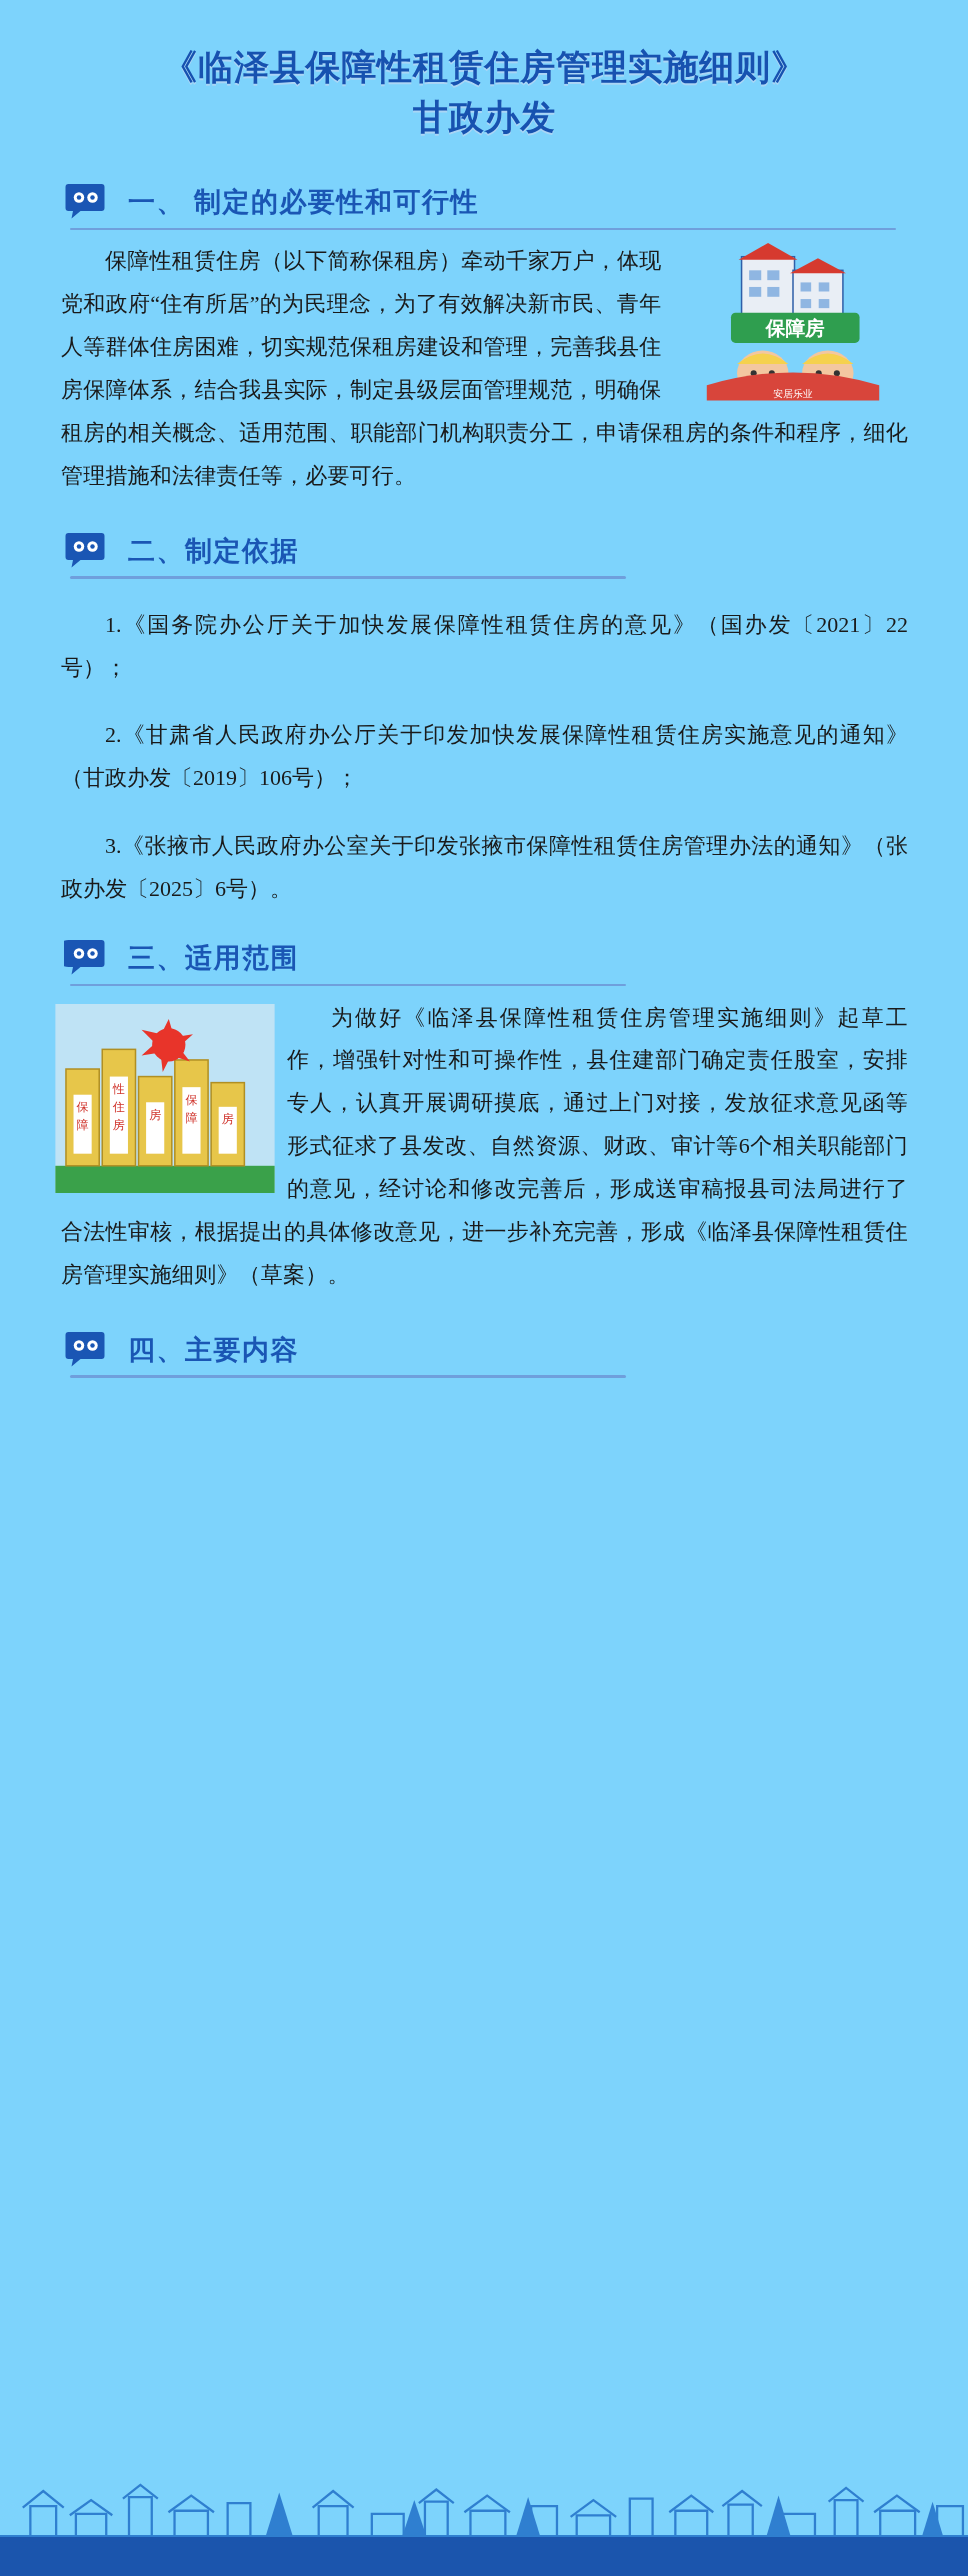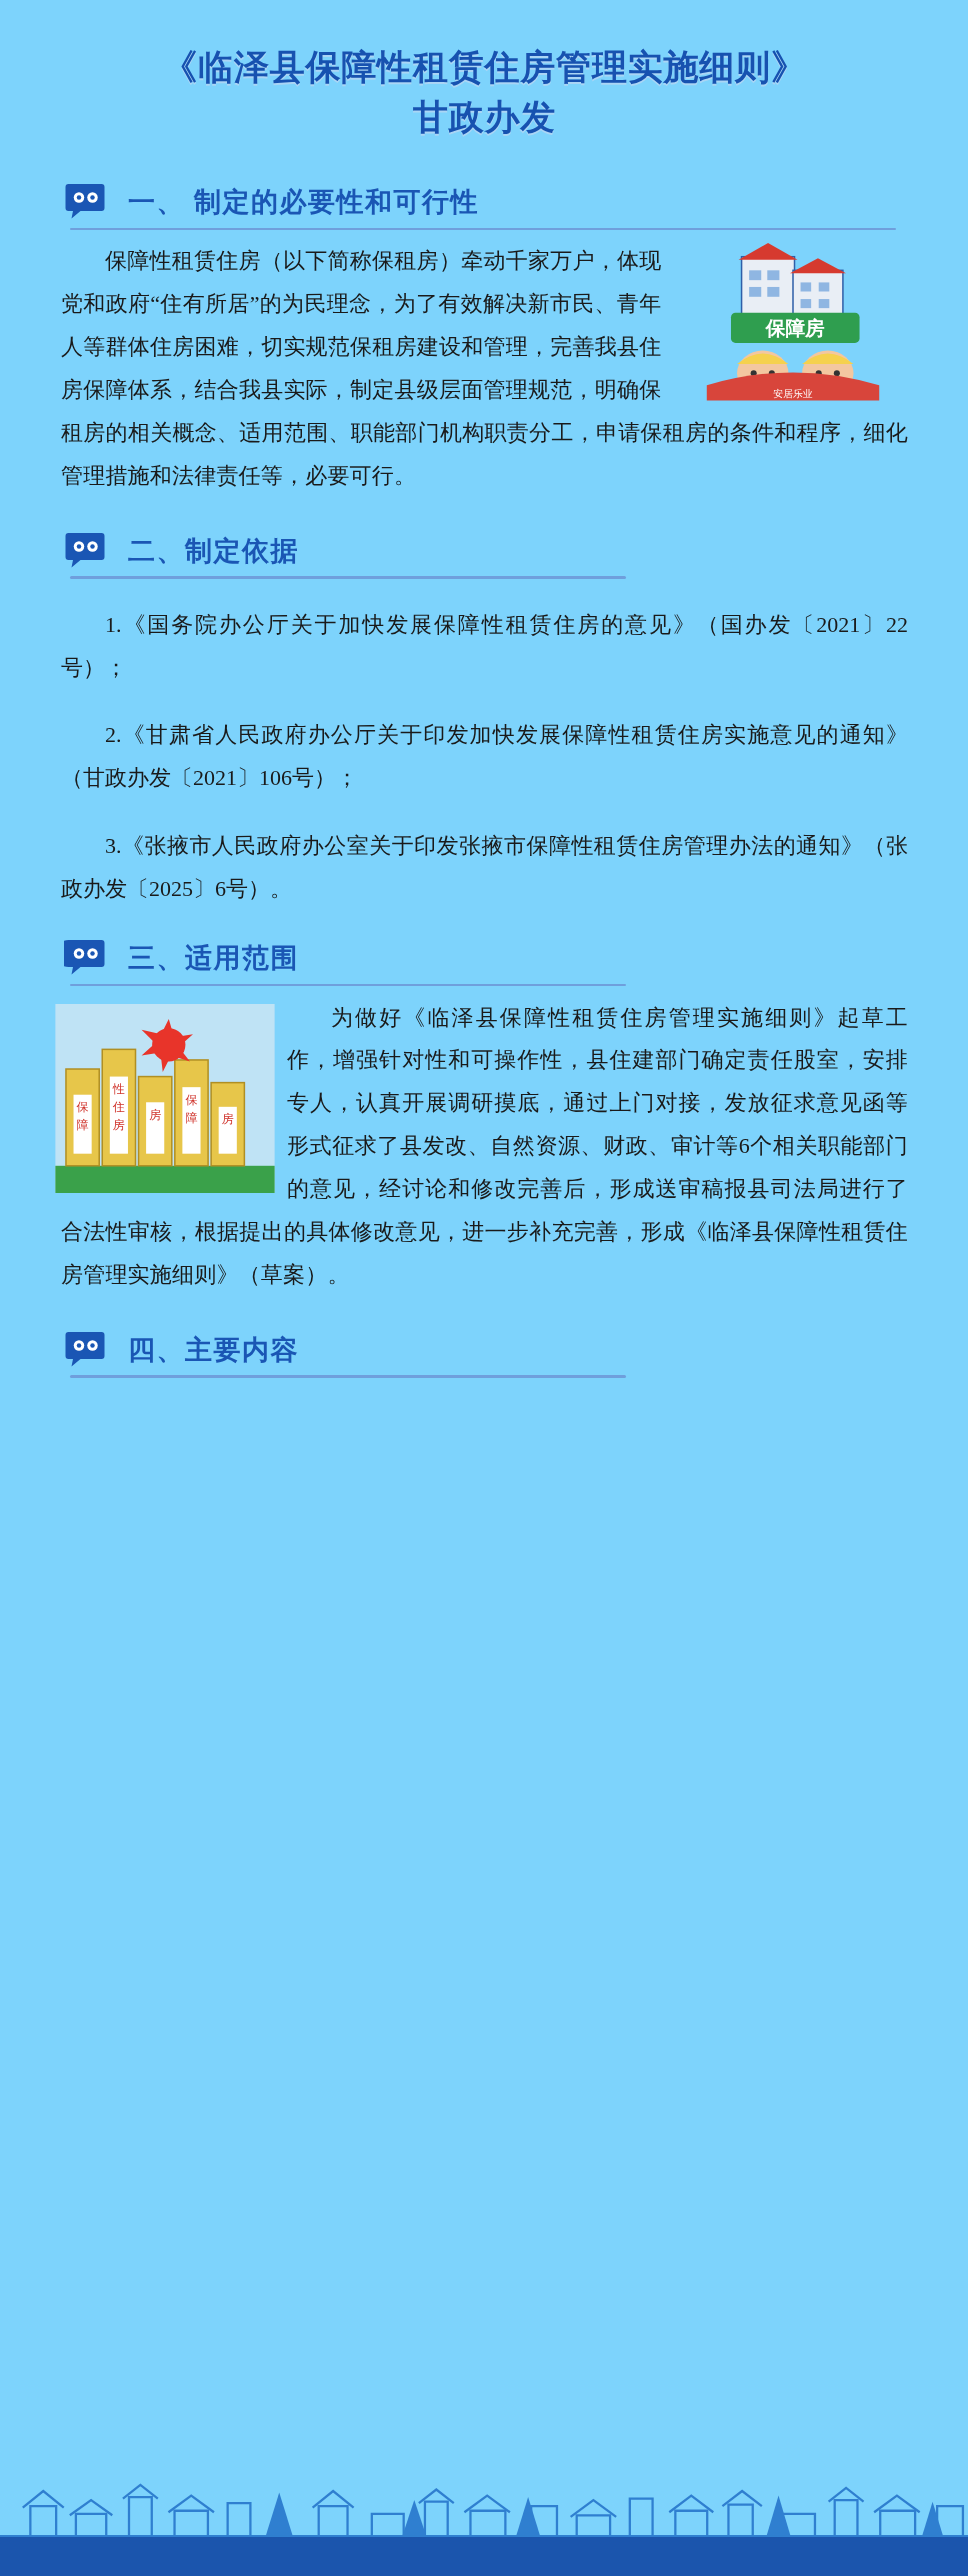--- a/index.html
+++ b/index.html
@@ -210,21 +210,21 @@
           <circle cx="38" cy="22" r="7" fill="#ffffff"></circle>
           <circle cx="20" cy="22" r="3" fill="#1a56b4"></circle>
           <circle cx="38" cy="22" r="3" fill="#1a56b4"></circle>
         </svg>
       </span>
       <span class="section-title">二、制定依据</span>
     </div>
     <div class="head-rule short"></div>
 
     <p class="listpara">1.《国务院办公厅关于加快发展保障性租赁住房的意见》（国办发〔2021〕22号）；</p>
-    <p class="listpara">2.《甘肃省人民政府办公厅关于印发加快发展保障性租赁住房实施意见的通知》（甘政办发〔2021〕106号）；</p>
+    <p class="listpara">2.《甘肃省人民政府办公厅关于印发加快发展保障性租赁住房实施意见的通知》（甘政办发〔2019〕106号）；</p>
     <p class="listpara">3.《张掖市人民政府办公室关于印发张掖市保障性租赁住房管理办法的通知》（张政办发〔2025〕6号）。</p>
 
     <div class="section-head">
       <span class="head-icon">
         <svg width="42" height="39" viewBox="0 0 56 52">
           <path d="M6 4 H50 A4 4 0 0 1 54 8 V36 A4 4 0 0 1 50 40 H22 L10 50 L12 40 H6 A4 4 0 0 1 6 4 Z" fill="#1a56b4"></path>
           <circle cx="20" cy="22" r="7" fill="#ffffff"></circle>
           <circle cx="38" cy="22" r="7" fill="#ffffff"></circle>
           <circle cx="20" cy="22" r="3" fill="#1a56b4"></circle>
           <circle cx="38" cy="22" r="3" fill="#1a56b4"></circle>

